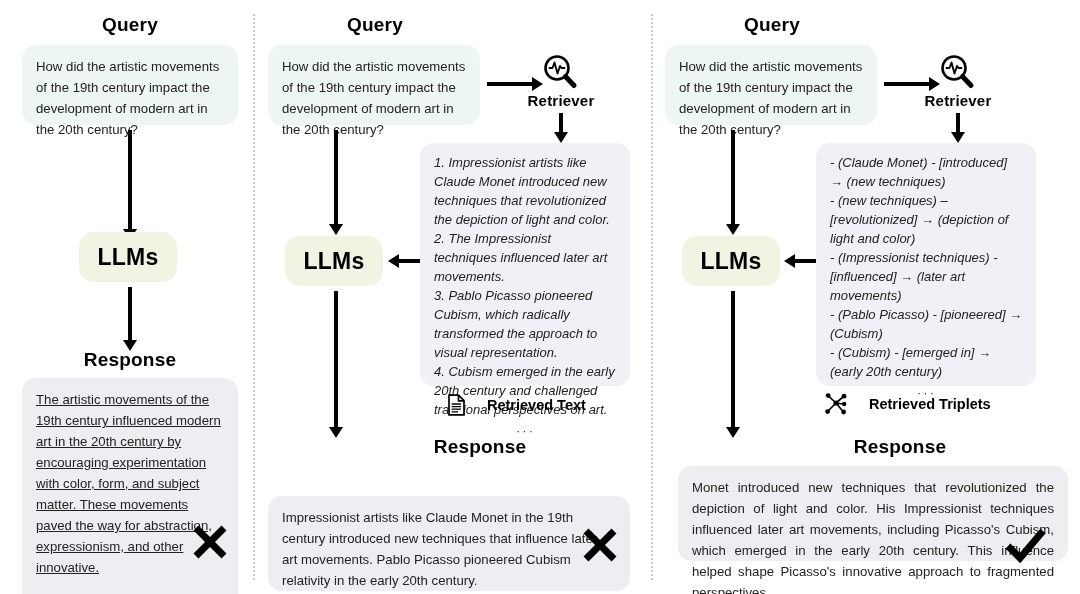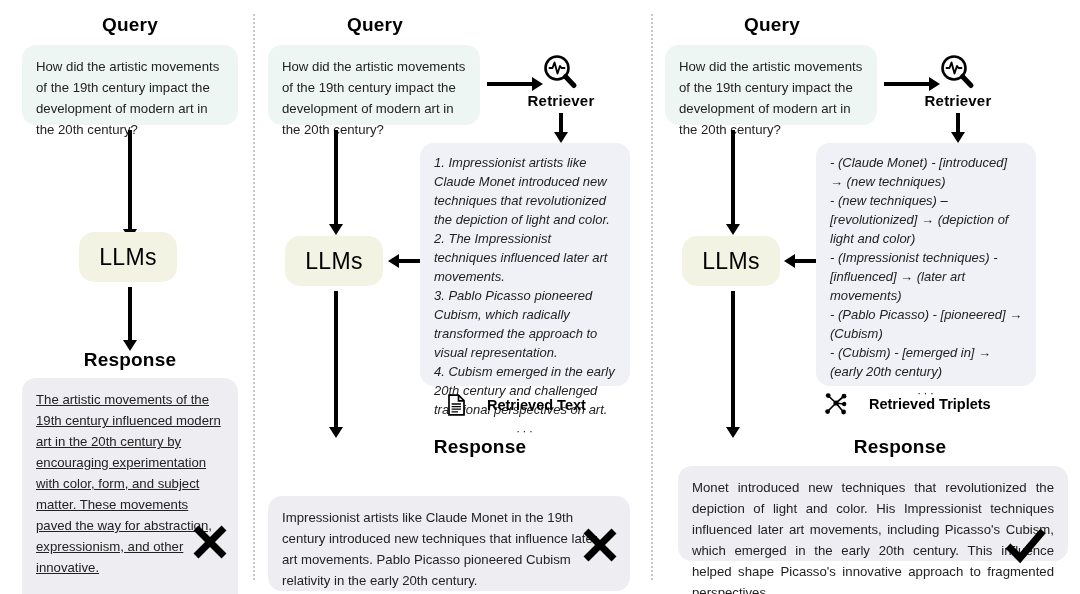--- a/index.html
+++ b/index.html
@@ -49,21 +49,21 @@
                     font-style: italic; font-size: 13px; line-height: 19px; }
 
   .bubble-resp.justify { text-align: justify; }
 
   
   .llm-box {
     position: absolute;
     background: #f3f3e3;
     border-radius: 15px;
     display: flex; align-items: center; justify-content: center;
-    font-size: 23px; font-weight: normal; color: #000;
+    font-size: 23px; font-weight: bold; color: #000;
     letter-spacing: .3px;
   }
 
   
   .arrow-v {
     position: absolute; width: 4px; background: #000;
   }
   .arrow-v::after {
     content: ""; position: absolute; left: 50%; bottom: -10px;
     transform: translateX(-50%);

